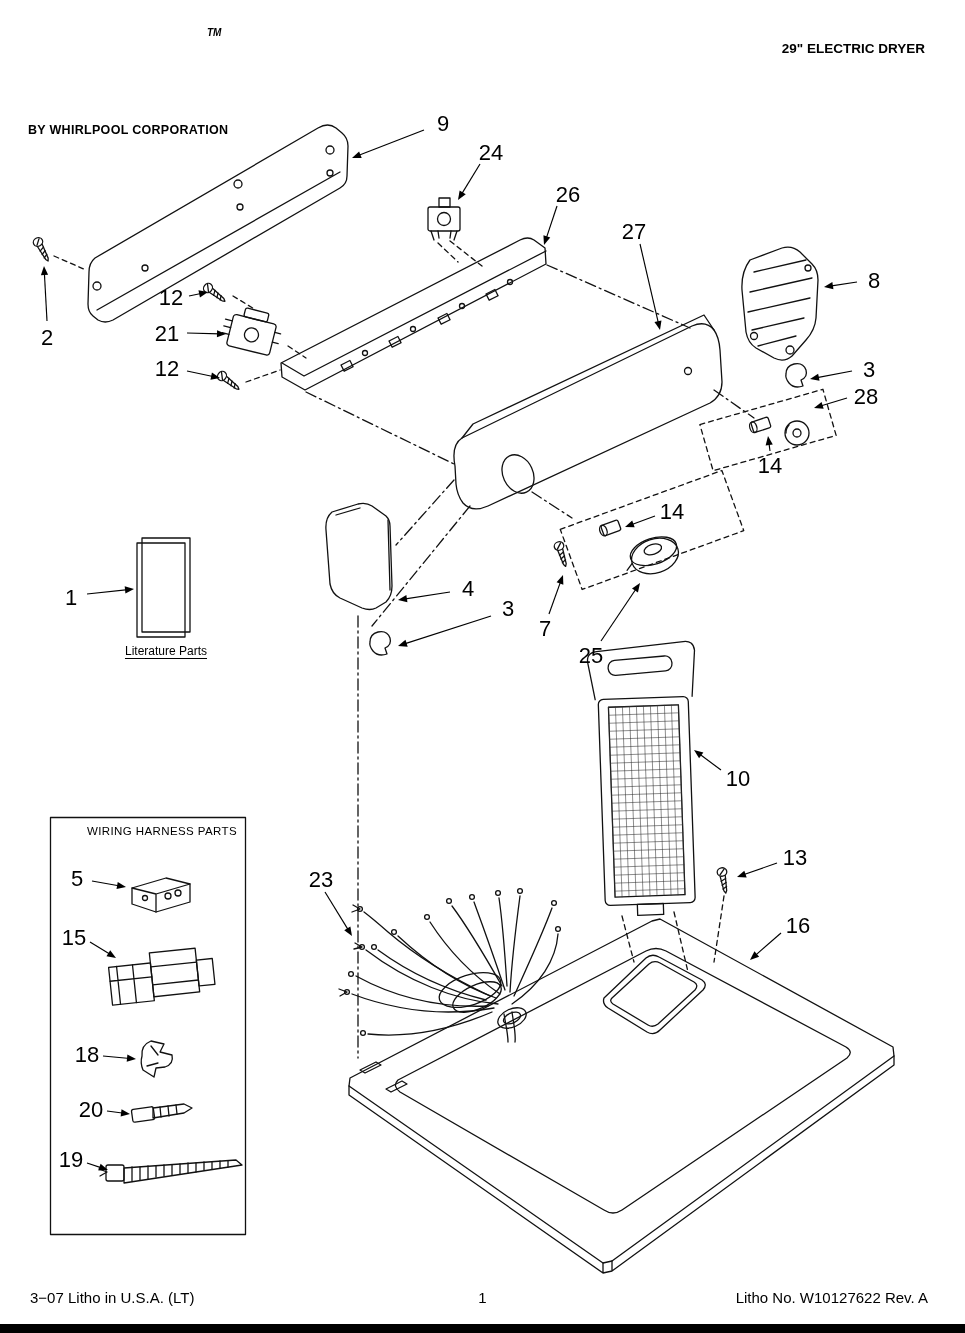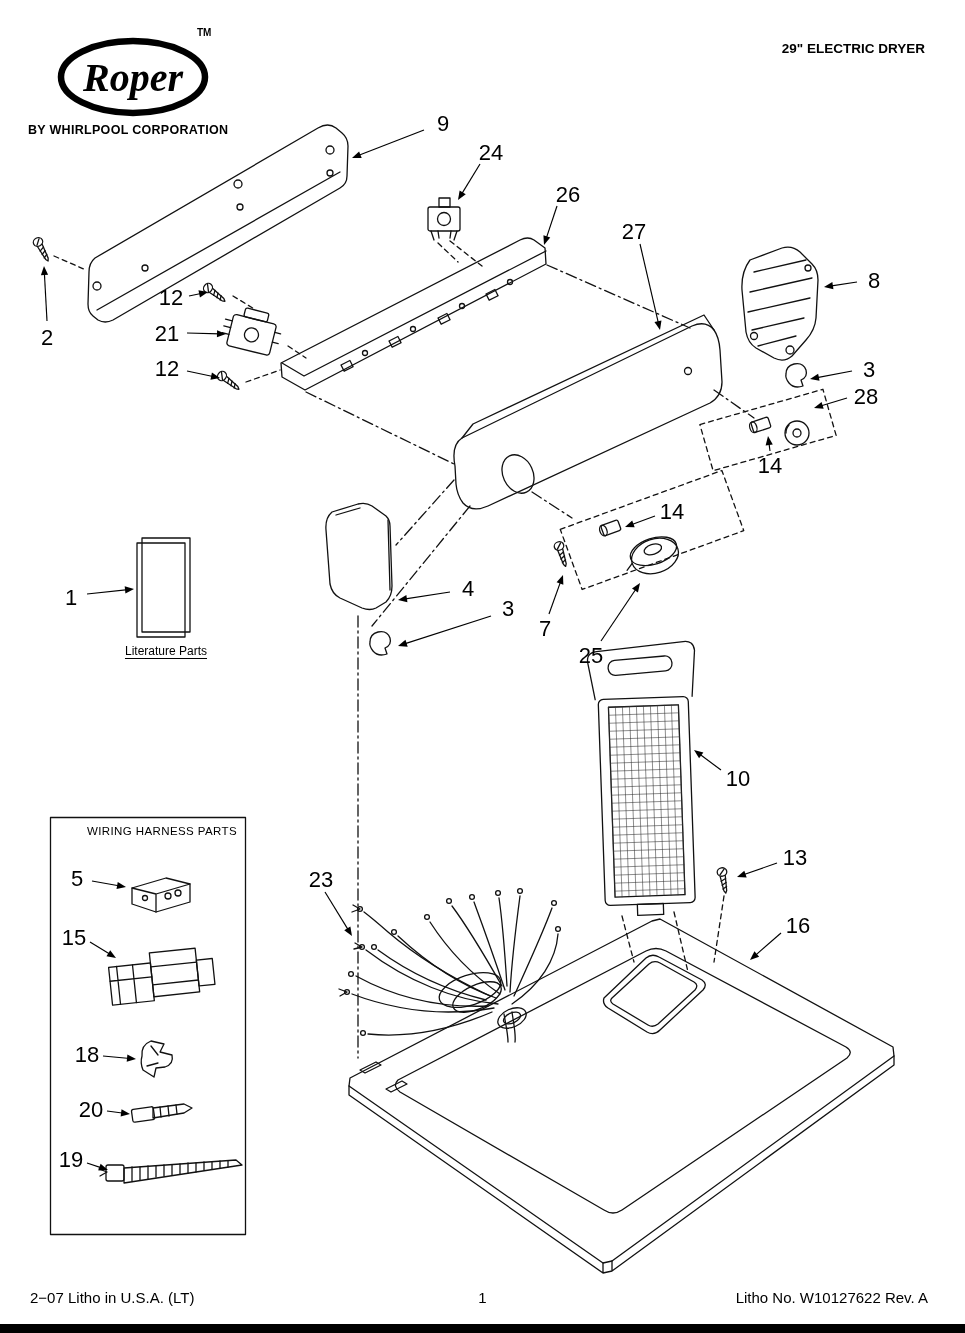--- a/index.html
+++ b/index.html
@@ -350,33 +350,27 @@
         <text x="87" y="1054" class="callout-num" dominant-baseline="central">18</text>
         <line x1="107" y1="1111" x2="124.05039753288267" y2="1113.2239648955933" class="leader"></line>
         <path d="M130,1114 L121.54121736196797,1109.2661858631195 L120.60997523668004,1116.4057088236605 Z" class="arrowhead"></path>
         <text x="91" y="1109" class="callout-num" dominant-baseline="central">20</text>
         <line x1="87" y1="1163" x2="102.30790021169692" y2="1168.102633403899" class="leader"></line>
         <path d="M108,1170 L100.600270275206,1163.7386902328667 L98.32343035988477,1170.5692099788303 Z" class="arrowhead"></path>
         <text x="71" y="1159" class="callout-num" dominant-baseline="central">19</text>
       </g>
   </svg>
 
-  <div class="abs" style="left:55px; top:34px;">
-    <svg width="160" height="86" viewBox="0 0 160 86">
-      <ellipse cx="78" cy="43" rx="72" ry="36" fill="none" stroke="#000" stroke-width="6.5"></ellipse>
-      <text x="78" y="57" text-anchor="middle" font-family="Liberation Serif, serif" font-size="40" font-weight="bold" font-style="italic" fill="#000">Roper</text>
-    </svg>
-  </div>
-  <div class="abs logo-tm" style="left:197px; top:27px;">TM</div>
+  <div class="abs logo-tm" style="left:207px; top:27px;font-style:italic;">TM</div>
   <div class="abs logo-sub" style="left:28px; top:123px;">BY WHIRLPOOL CORPORATION</div>
 
 
   <div class="abs product-line" style="right:40px; top:41px;">29" ELECTRIC DRYER</div>
 
   <div class="abs lit-label" style="left:111px; top:644px; width:110px;">Literature Parts</div>
   <div class="abs harness-title" style="left:50px; top:825px; width:224px;">WIRING HARNESS PARTS</div>
 
-  <div class="abs footer-text" style="left:30px; top:1289px;">2−07 Litho in U.S.A. (LT)</div>
+  <div class="abs footer-text" style="left:30px; top:1289px;">3−07 Litho in U.S.A. (LT)</div>
   <div class="abs footer-text" style="left:0; top:1289px; width:965px; text-align:center;">1</div>
   <div class="abs footer-text" style="right:37px; top:1289px;">Litho No. W10127622 Rev. A</div>
 
   <div class="bottom-bar"></div>
 </div>
 
 </body></html>

